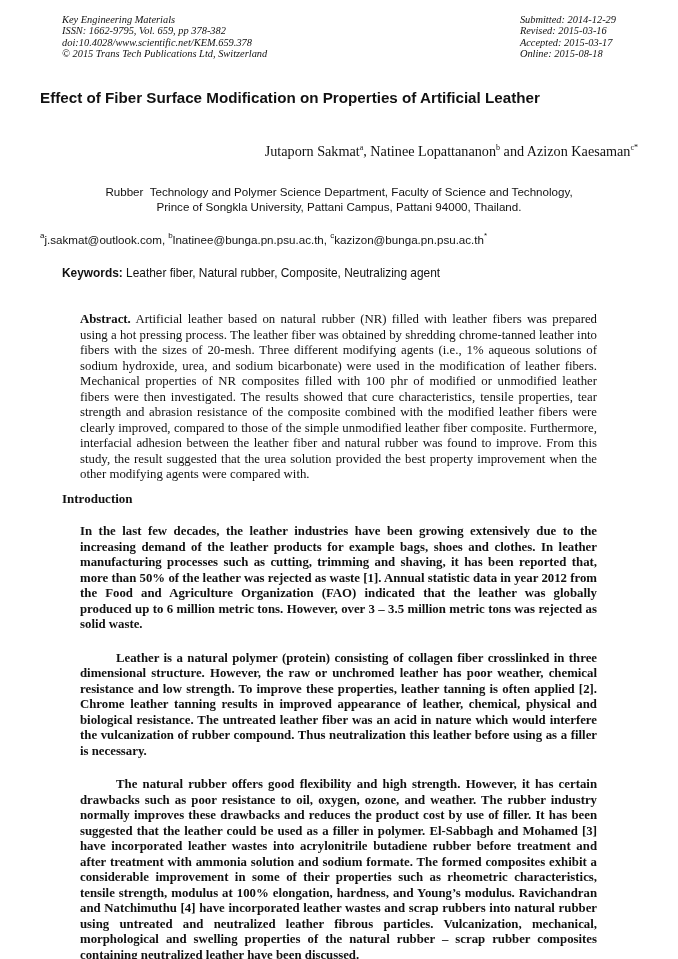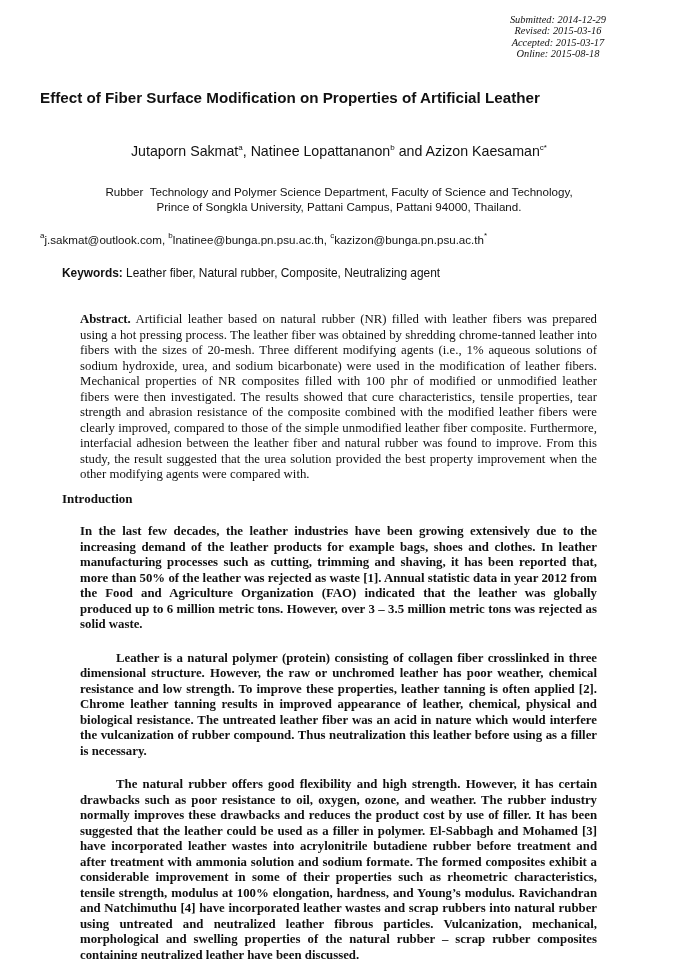--- a/index.html
+++ b/index.html
@@ -1,39 +1,45 @@
 <!DOCTYPE html>
 <html><head>
 <meta charset="utf-8">
 <style>
   html, body { margin: 0; padding: 0; background: #ffffff; }
   body { width: 678px; height: 959px; position: relative; overflow: hidden; color: #111; }
   .page { position: absolute; left: 0; top: 0; width: 678px; height: 959px; }
   .hdr { position: absolute; top: 14px; font-family: "Liberation Serif", serif; font-style: italic; font-size: 10.4px; line-height: 11.4px; }
   .hdr-left { left: 62px; }
-  .hdr-right { right: 72px; text-align: center; }
+  .hdr-right { right: 62px; text-align: left; }
   .title { position: absolute; left: 40px; width: 598px; top: 88px; text-align: left; font-family: "Liberation Sans", sans-serif; font-weight: bold; font-size: 15.2px; line-height: 19px; }
-  .authors { position: absolute; left: 40px; width: 598px; top: 142px; text-align: center; font-family: Liberation Sans, sans-serif; font-size: 14.2px; line-height: 18px; }
+  .authors { position: absolute; left: 40px; width: 598px; top: 142px; text-align: right; font-family: Liberation Serif, serif; font-size: 14.2px; line-height: 18px; }
   .authors sup, .emails sup { font-size: 8px; vertical-align: 6px; line-height: 0; }
   .affil { position: absolute; left: 40px; width: 598px; top: 184px; text-align: center; font-family: "Liberation Sans", sans-serif; font-size: 11.6px; line-height: 15.4px; }
   .emails { position: absolute; left: 40px; width: 598px; top: 232px; text-align: left; font-family: "Liberation Sans", sans-serif; font-size: 11.6px; line-height: 15px; }
   .keywords { position: absolute; left: 62px; top: 266px; font-family: "Liberation Sans", sans-serif; font-size: 11.9px; line-height: 15px; }
   .keywords b { font-weight: bold; }
   .body-text { position: absolute; left: 62px; width: 553px; font-family: "Liberation Serif", serif; font-size: 12.8px; line-height: 15.5px; text-align: justify; }
   .abstract { top: 294px; }
   .intro-head { position: absolute; left: 62px; top: 491px; font-family: "Liberation Serif", serif; font-weight: bold; font-size: 13px; line-height: 15.5px; }
   .intro { top: 506px; font-weight: bold; }
   .body-text p { margin: 18px; }
   .indent { text-indent: 36px; }
 </style>
 </head>
 <body>
 
 <div class="page">
 
+  <div class="hdr hdr-left">
+    <div>Key Engineering Materials</div>
+    <div>ISSN: 1662-9795, Vol. 659, pp 378-382</div>
+    <div>doi:10.4028/www.scientific.net/KEM.659.378</div>
+    <div>© 2015 Trans Tech Publications Ltd, Switzerland</div>
+  </div>
 
   <div class="hdr hdr-right">
     <div>Submitted: 2014-12-29</div>
     <div>Revised: 2015-03-16</div>
     <div>Accepted: 2015-03-17</div>
     <div>Online: 2015-08-18</div>
   </div>
 
   <div class="title">
     <div>Effect of Fiber Surface Modification on Properties of Artificial Leather</div>

